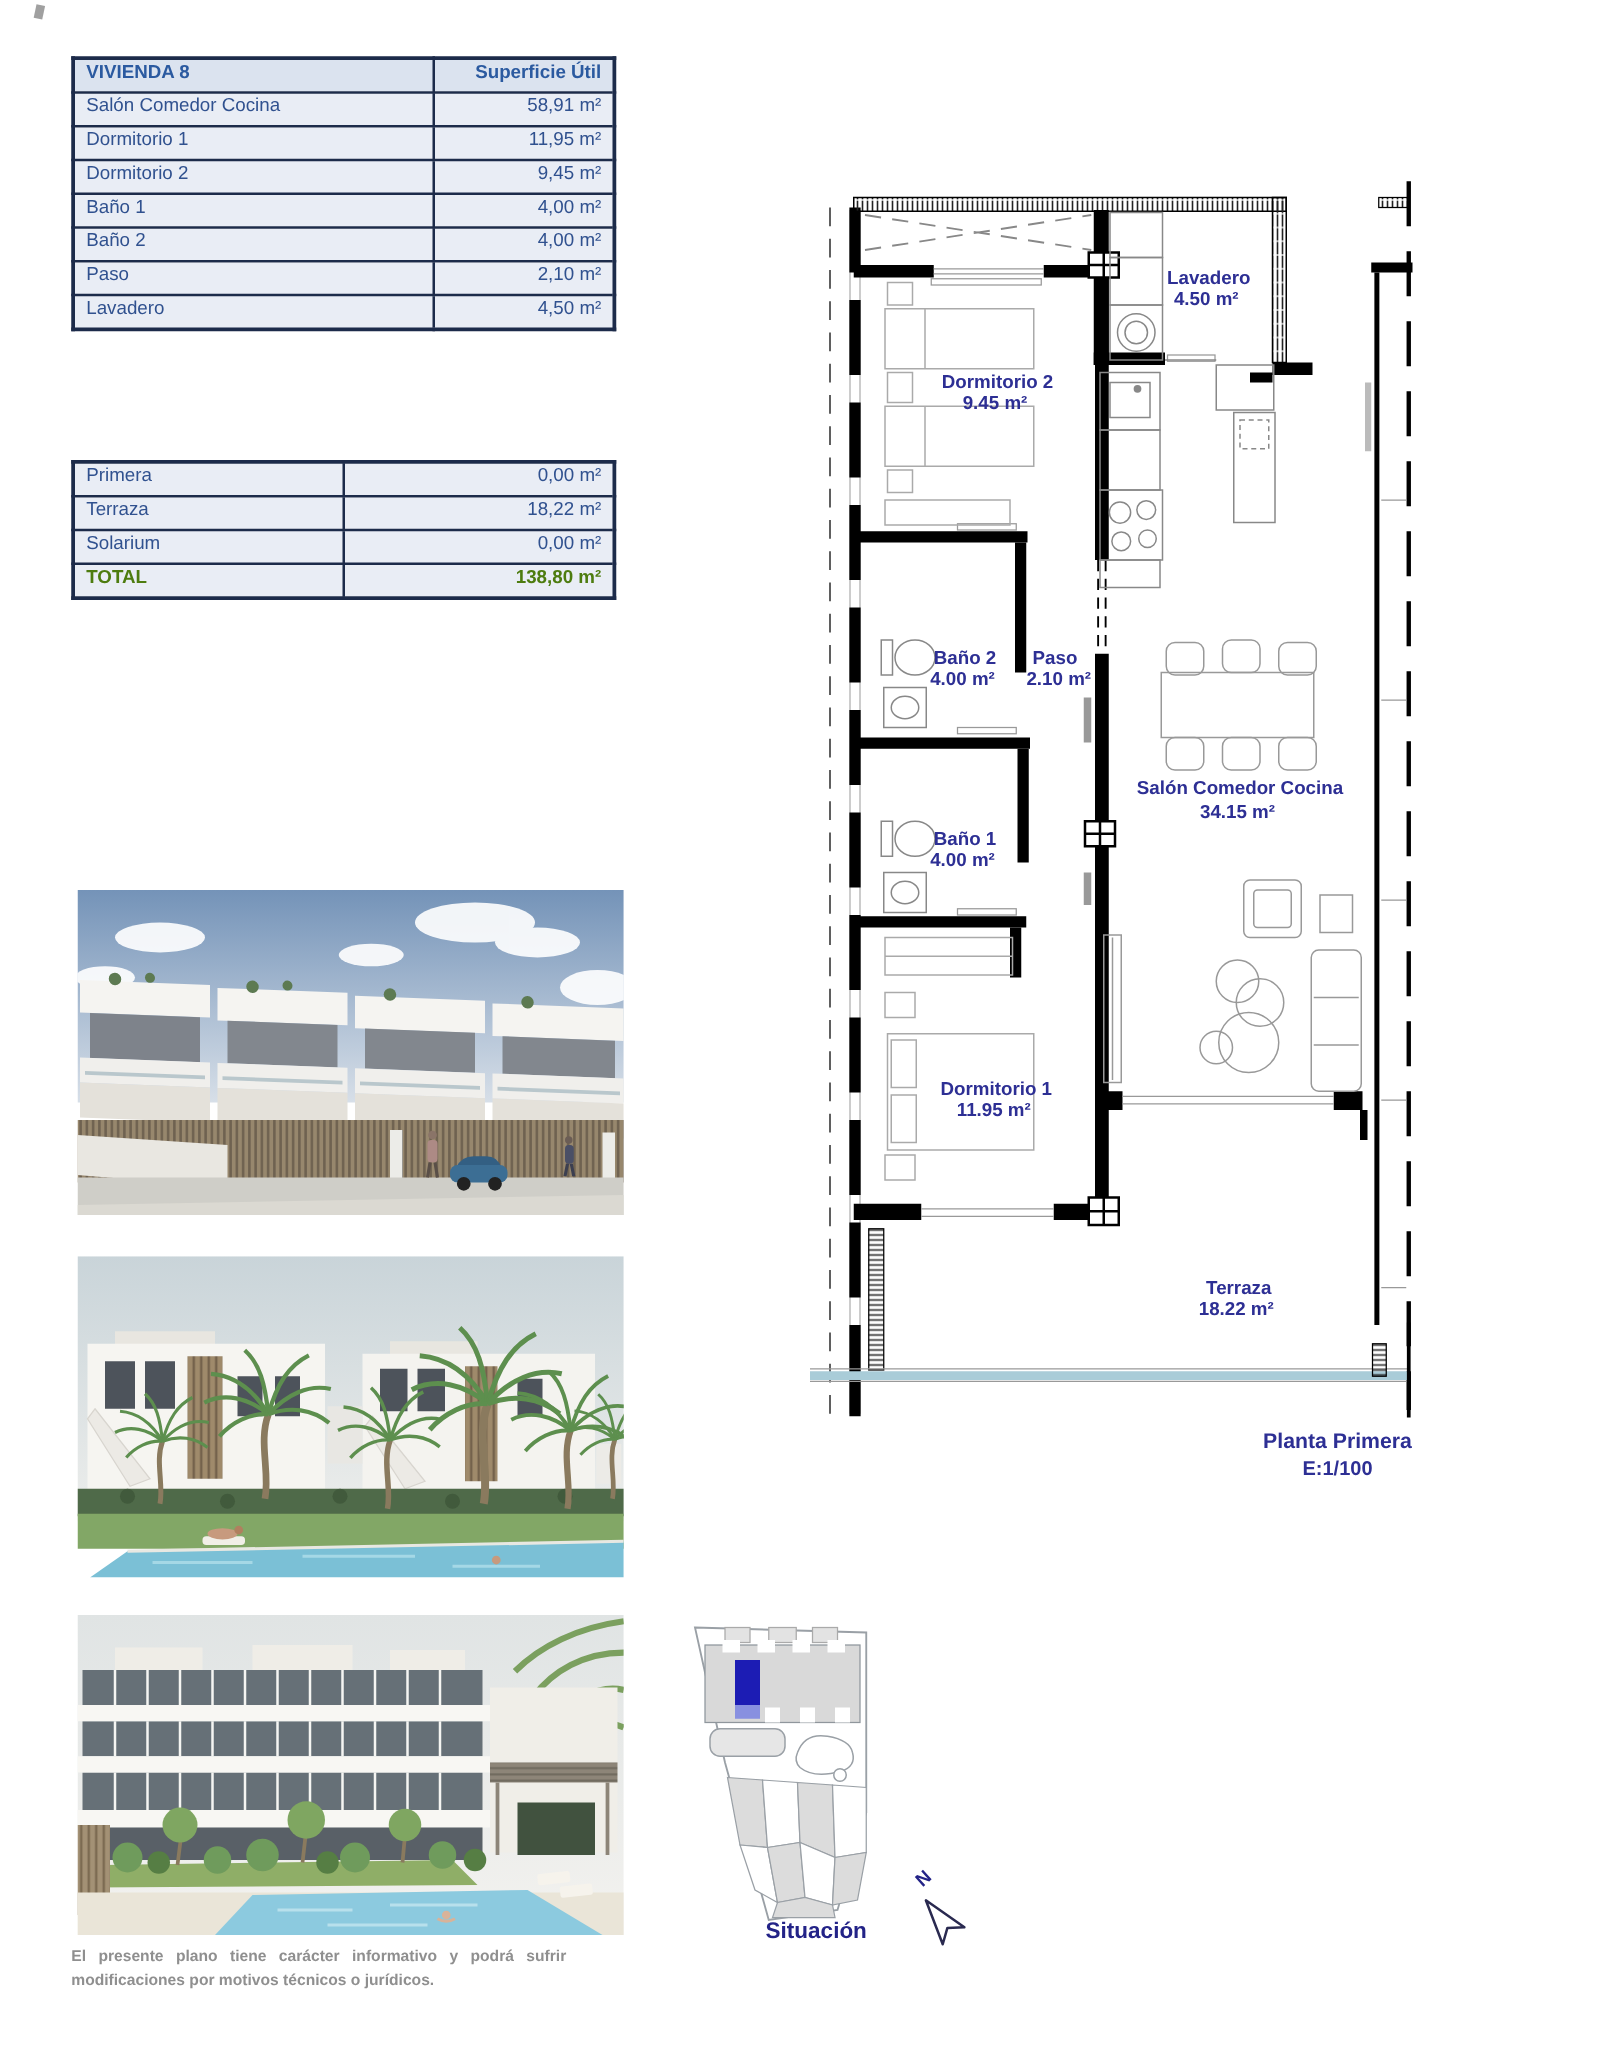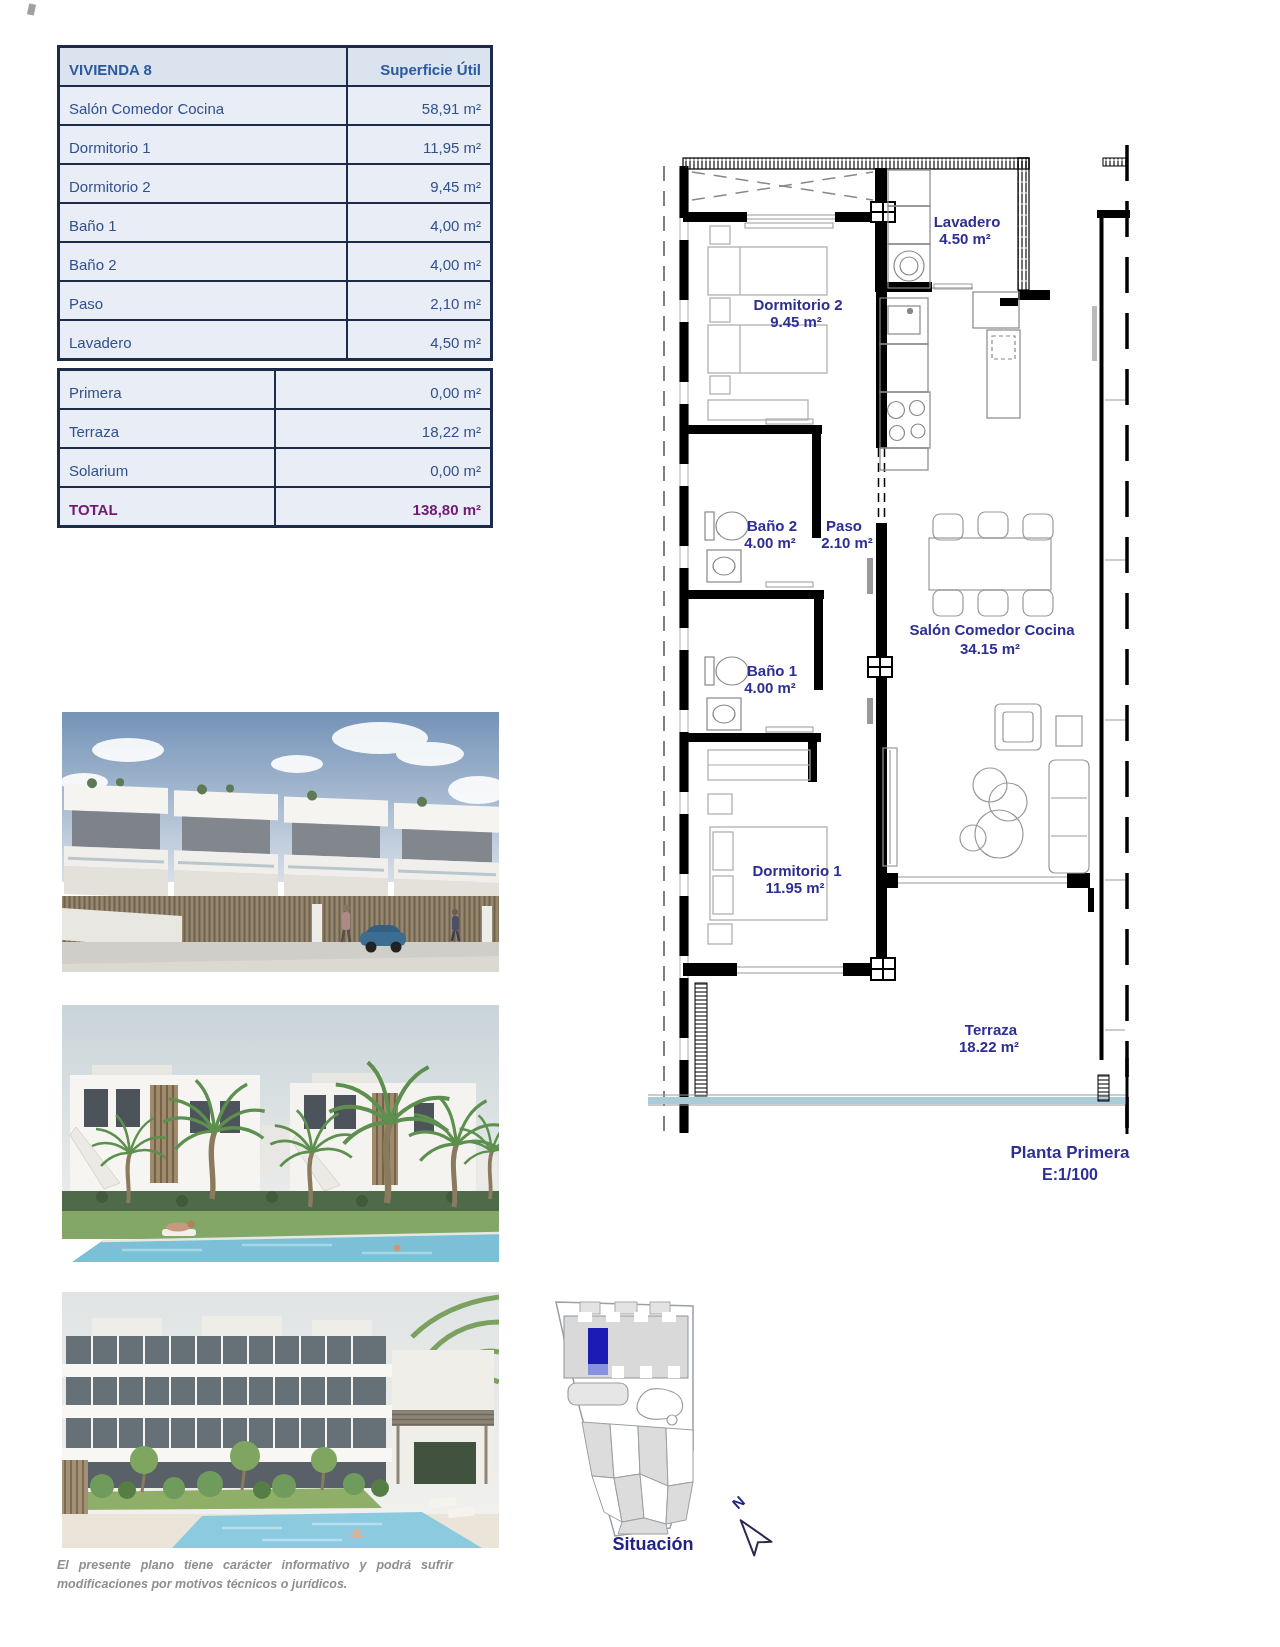--- a/index.html
+++ b/index.html
@@ -3,27 +3,27 @@
 <meta charset="utf-8">
 <style>
   html,body{margin:0;padding:0;background:#ffffff;}
   #page{position:relative;width:1280px;height:1647px;background:#fff;overflow:hidden;
         font-family:"Liberation Sans",sans-serif;}
   .abs{position:absolute;}
   table.t{position:absolute;border-collapse:collapse;width:436px;table-layout:fixed;
           font-family:"Liberation Sans",sans-serif;font-size:15px;}
   table.t, table.t td{border:2px solid #1c2b4a;}
   table.t{border-width:3px;}
-  table.t td{padding:12px 9px 5px 9px;line-height:20px;background:#e9edf5;color:#30518f;
+  table.t td{padding:0 9px 5px 9px;line-height:20px;background:#e9edf5;color:#30518f;
              white-space:nowrap;overflow:hidden;}
   table.t td.v{text-align:right;}
   table.t tr.hd td{background:#dbe3ef;color:#2b5aa0;font-weight:bold;}
-  table.t tr.tot td{font-weight:bold;color:#701a75;}
+  table.t tr.tot td{font-weight:bold;color:#4d7c0f;}
   #disclaimer{position:absolute;left:57px;top:1556px;width:396px;font-size:12.5px;
-              font-weight:bold;color:#8f8f8f;text-align:justify;line-height:1.5;font-style:italic;}
+              font-weight:bold;color:#8f8f8f;text-align:justify;line-height:1.5;}
   svg text{font-family:"Liberation Sans",sans-serif;}
   .roomlbl{font-weight:bold;font-size:15px;fill:#2d2f94;}
   .caplbl{font-weight:bold;fill:#2d2f94;}
 </style>
 </head>
 <body>
 
 <div id="page">
 
   <div class="abs" style="left:28px;top:4px;width:7px;height:11px;background:#777;transform:rotate(12deg);opacity:.7"></div>

